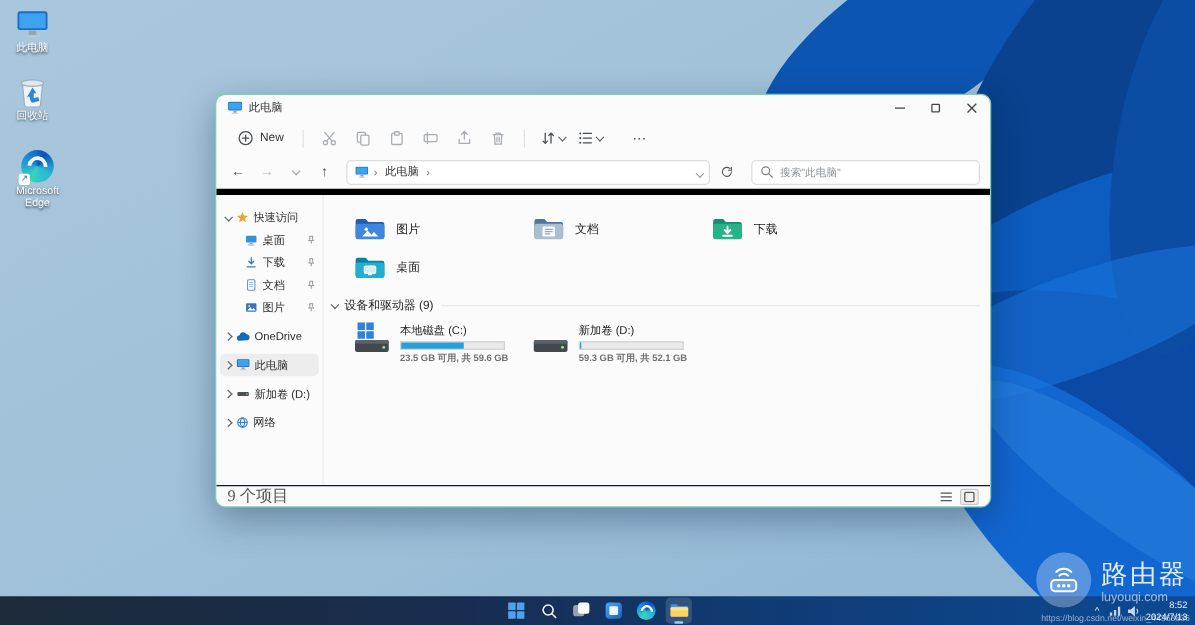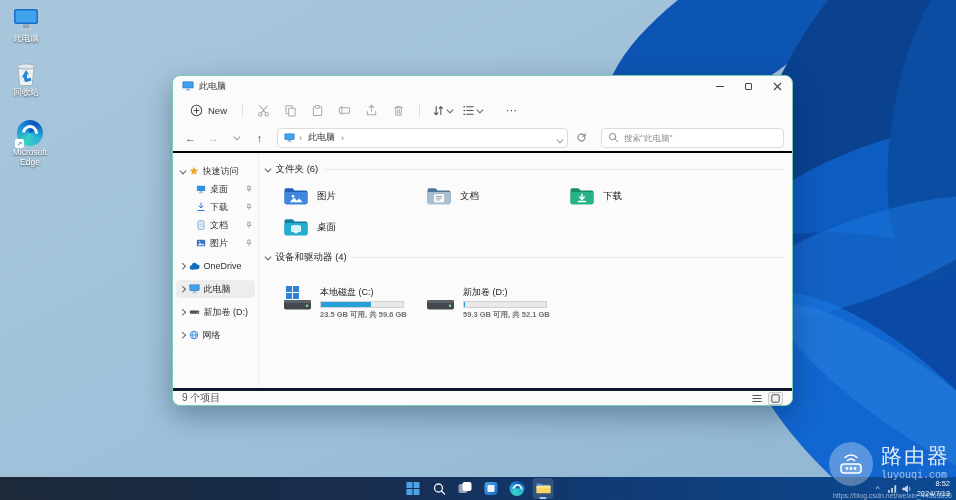--- a/index.html
+++ b/index.html
@@ -48,46 +48,46 @@
   .nav-btn { width:19px; height:19px; display:flex; align-items:center; justify-content:center; font-size:11px; color:#4a4a4a; border-radius:4px; cursor:pointer; }
   .nav-btn.dim { color:#b5b5b5; }
   .addr-box { flex:1; height:20px; border:1px solid #dcdcdc; background:#fff; border-radius:4px; display:flex; align-items:center; padding:0 6px; gap:4px; margin-left:4px; }
   .addr-box .crumb { font-size:9px; color:#333; padding:0 2px; cursor:pointer; }
   .addr-box .sep { font-size:9px; color:#777; }
   .addr-box .addr-chev { margin-left:auto; cursor:pointer; }
   .search-box { width:183px; height:20px; border:1px solid #dcdcdc; background:#fff; border-radius:4px; display:flex; align-items:center; padding:0 6px; gap:5px; margin-left:6px; }
   .search-box input { border:none; outline:none; flex:1; font-size:8.5px; color:#333; background:transparent; font-family:inherit; }
   .search-box input::placeholder { color:#8d9297; }
 
-  .bodyrow { flex:1; display:flex; border-top:2px solid #000000; min-height:0; }
+  .bodyrow { flex:1; display:flex; border-top:5px solid #000000; min-height:0; }
 
   
   .sidebar { width:86px; flex:0 0 auto; padding:9px 3px 0 3px; border-right:1px solid #f0f0f0; overflow:hidden; }
   .side-item { display:flex; align-items:center; gap:4px; height:18px; padding:0 2px 0 4px; border-radius:4px; font-size:9px; color:#2f2f2f; cursor:pointer; white-space:nowrap; }
   .side-item.child { padding-left:20px; }
   .side-item.sel { background:#ededed; }
   .side-item .pin { margin-left:auto; flex:0 0 auto; }
   .side-item .slabel { overflow:hidden; text-overflow:ellipsis; }
   .side-gap { height:5px; }
 
   
   .filearea { flex:1; padding:8px 8px 0 6px; overflow:hidden; }
   .group-head { display:flex; align-items:center; gap:6px; height:16px; font-size:9.5px; color:#1f1f1f; cursor:pointer; }
   .group-head .rule { flex:1; height:1px; background:#e8e8e8; }
   .fgrid { display:grid; grid-template-columns:repeat(3,143px); padding-left:18px; margin:4px 0 6px 0; }
   .fitem { display:flex; align-items:center; gap:8px; height:31px; cursor:pointer; font-size:9.5px; color:#222; }
-  .dgrid { display:grid; grid-template-columns:repeat(3,143px); padding-left:18px; margin-top:20px; }
+  .dgrid { display:grid; grid-template-columns:repeat(3,143px); padding-left:18px; margin-top:5px; }
   .ditem { display:flex; align-items:flex-start; gap:7px; cursor:pointer; }
   .dmeta { display:flex; flex-direction:column; gap:2px; padding-top:1px; }
   .dname { font-size:9px; color:#222; white-space:nowrap; }
   .dbar { width:84px; height:7px; background:#e9e9e9; border:1px solid #d2d2d2; }
   .dbar-fill { height:100%; background:#26a0da; }
   .dinfo { font-size:7.5px; color:#707070; white-space:nowrap;font-weight:bold; }
 
-  .statusbar { height:17px; flex:0 0 auto; border-top:3px solid #0f172a; display:flex; align-items:center; padding:0 9px; font-size:10px; color:#555; }
+  .statusbar { height:17px; flex:0 0 auto; border-top:1px solid #0f172a; display:flex; align-items:center; padding:0 9px; font-size:13px; color:#555;font-family:Liberation Serif, serif; }
   .status-views { margin-left:auto; display:flex; gap:4px; align-items:center; }
   .sv-btn { width:15px; height:13px; display:flex; align-items:center; justify-content:center; cursor:pointer; border-radius:2px; }
   .sv-btn.active { border:1px solid #c9c9c9; background:#f1f1f1; }
 
   
   #taskbar { position:absolute; left:0; bottom:0; width:956px; height:23px;
     background:linear-gradient(90deg,#1c2a39 0%,#182c4e 38%,#103a72 62%,#0c4档a 100%);
     background:linear-gradient(90deg,#1c2a39 0%,#182c4e 38%,#103a72 62%,#0c4a94 100%);
     display:flex; align-items:center; }
   .tb-center { position:absolute; left:50%; transform:translateX(-50%); display:flex; gap:5px; align-items:center; height:100%; }
@@ -102,21 +102,21 @@
   .tv-sq::before { content:""; position:absolute; left:0; top:2px; width:9px; height:9px; background:rgba(255,255,255,.55); border-radius:2px; }
   .tv-sq::after { content:""; position:absolute; left:4px; top:0; width:9px; height:9px; background:#fff; border-radius:2px; }
   .edge-logo.small { width:15px; height:15px; }
   .edge-logo.small i { left:2.5px; top:2.5px; width:10px; height:10px; border-width:2px; }
   .tb-tray { position:absolute; right:4px; top:0; height:100%; display:flex; align-items:center; gap:5px; color:#e8eef4; }
   .tray-chev { font-size:8px; color:#dfe8f0; cursor:pointer; padding:0 2px; }
   .tray-icons { display:flex; gap:3px; opacity:.85; cursor:pointer; }
   .tb-clock { display:flex; flex-direction:column; align-items:flex-end; justify-content:center; font-size:7.5px; line-height:1.25; color:#f0f5fa; cursor:pointer; padding-right:2px; }
 
   
-  #watermark { position:absolute; right:6px; bottom:14px; display:flex; gap:8px; z-index:30; pointer-events:none;font-family:Liberation Mono, monospace; }
+  #watermark { position:absolute; right:6px; bottom:14px; display:flex; align-items:center; gap:8px; z-index:30; pointer-events:none; }
   .wm-circle { width:44px; height:44px; border-radius:50%; background:rgba(255,255,255,.30); display:flex; align-items:center; justify-content:center; }
   .wm-text { display:flex; flex-direction:column; }
   .wm-title { font-size:21px; color:rgba(255,255,255,.88); letter-spacing:2px; }
   .wm-site { font-size:10px; color:rgba(255,255,255,.62); }
   #wm-url { position:absolute; right:4px; bottom:1px; font-size:7px; color:rgba(255,255,255,.55); z-index:31; pointer-events:none; }
 </style>
 </head>
 <body>
 
 <div id="screen">
@@ -386,25 +386,20 @@
           <svg width="10" height="10" viewBox="0 0 12 12" fill="none" stroke="#2a7fd4" stroke-width="1">
               <circle cx="6" cy="6" r="4.6"></circle>
               <path d="M1.4 6h9.2 M6 1.4c-3 3-3 6.2 0 9.2 M6 1.4c3 3 3 6.2 0 9.2"></path>
             </svg>
           <span class="slabel">网络</span>
         </div>
       </div>
 
       <div class="filearea">
 
-        <div class="group-head">
-          <span class="chev down"></span>
-          <span>文件夹 (6)</span>
-          <span class="rule"></span>
-        </div>
 
         <div class="fgrid">
           <div class="fitem">
             <svg width="26" height="21" viewBox="0 0 26 21">
               <path d="M1.5 4q0-1.8 1.8-1.8h6.2l2.2 2.4h11q1.8 0 1.8 1.8v9.8q0 1.8-1.8 1.8H3.3q-1.8 0-1.8-1.8z" fill="#1f5fb8"></path>
               <rect x="1.5" y="6" width="23" height="12.4" rx="2" fill="#3f86dc"></rect>
               <circle cx="10" cy="10.3" r="1.3" fill="#fff"></circle>
               <path d="M6.8 16.2 11 11.4l3.1 3.4 2-2.2 3.6 3.6z" fill="#fff"></path>
             </svg>
             <span>图片</span>
@@ -432,21 +427,21 @@
               <rect x="1.5" y="6" width="23" height="12.4" rx="2" fill="#22aed0"></rect>
               <rect x="8.5" y="8.8" width="9" height="5.8" rx="1" fill="#cdeffa" stroke="#fff" stroke-width="1"></rect>
               <rect x="11.5" y="15" width="3" height="1.2" fill="#fff"></rect>
             </svg>
             <span>桌面</span>
           </div>
         </div>
 
         <div class="group-head">
           <span class="chev down"></span>
-          <span>设备和驱动器 (4)</span>
+          <span>设备和驱动器 (9)</span>
           <span class="rule"></span>
         </div>
 
         <div class="dgrid">
           <div class="ditem">
             <svg width="30" height="26" viewBox="0 0 30 26">
               <rect x="3" y="1" width="6" height="6" fill="#2e83d8"></rect>
                 <rect x="10" y="1" width="6" height="6" fill="#2e83d8"></rect>
               <rect x="3" y="8" width="6" height="6" fill="#2e83d8"></rect>
                 <rect x="10" y="8" width="6" height="6" fill="#2e83d8"></rect>

